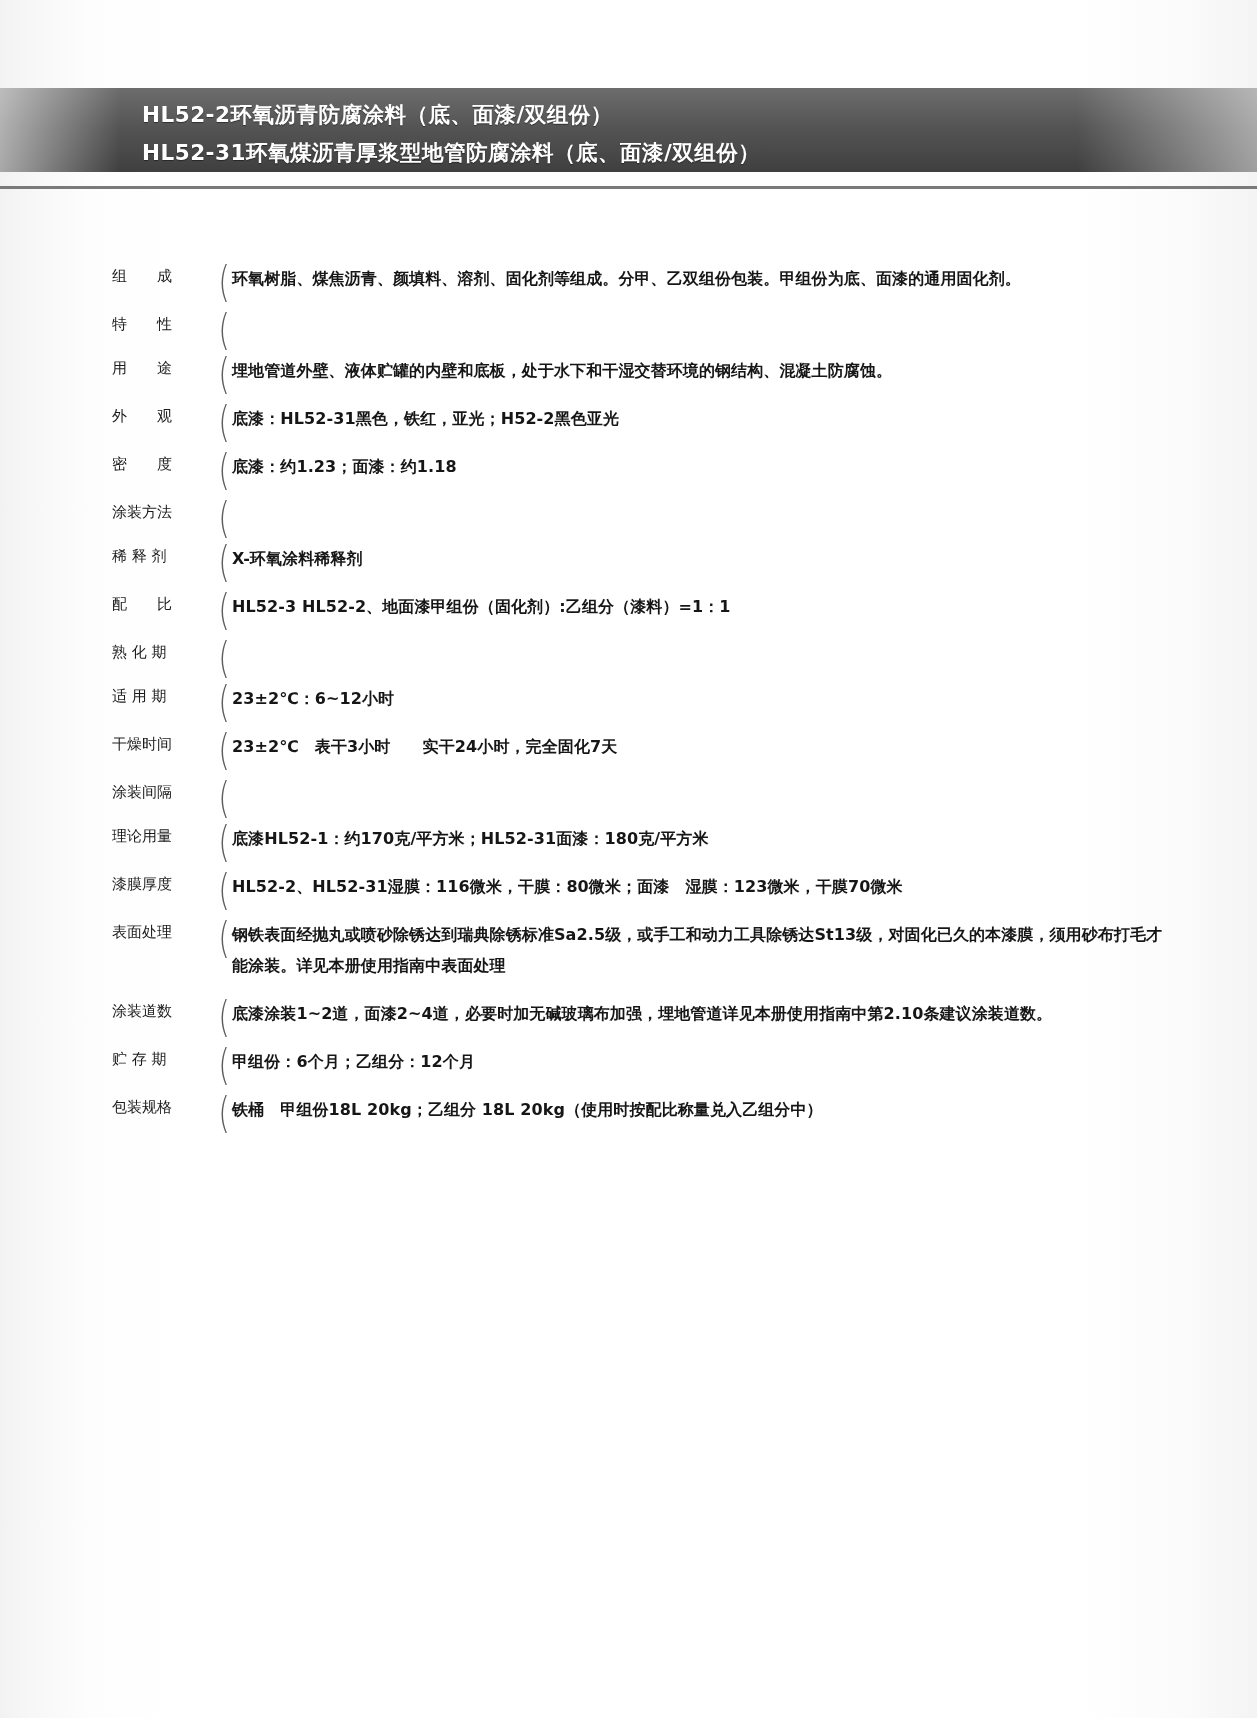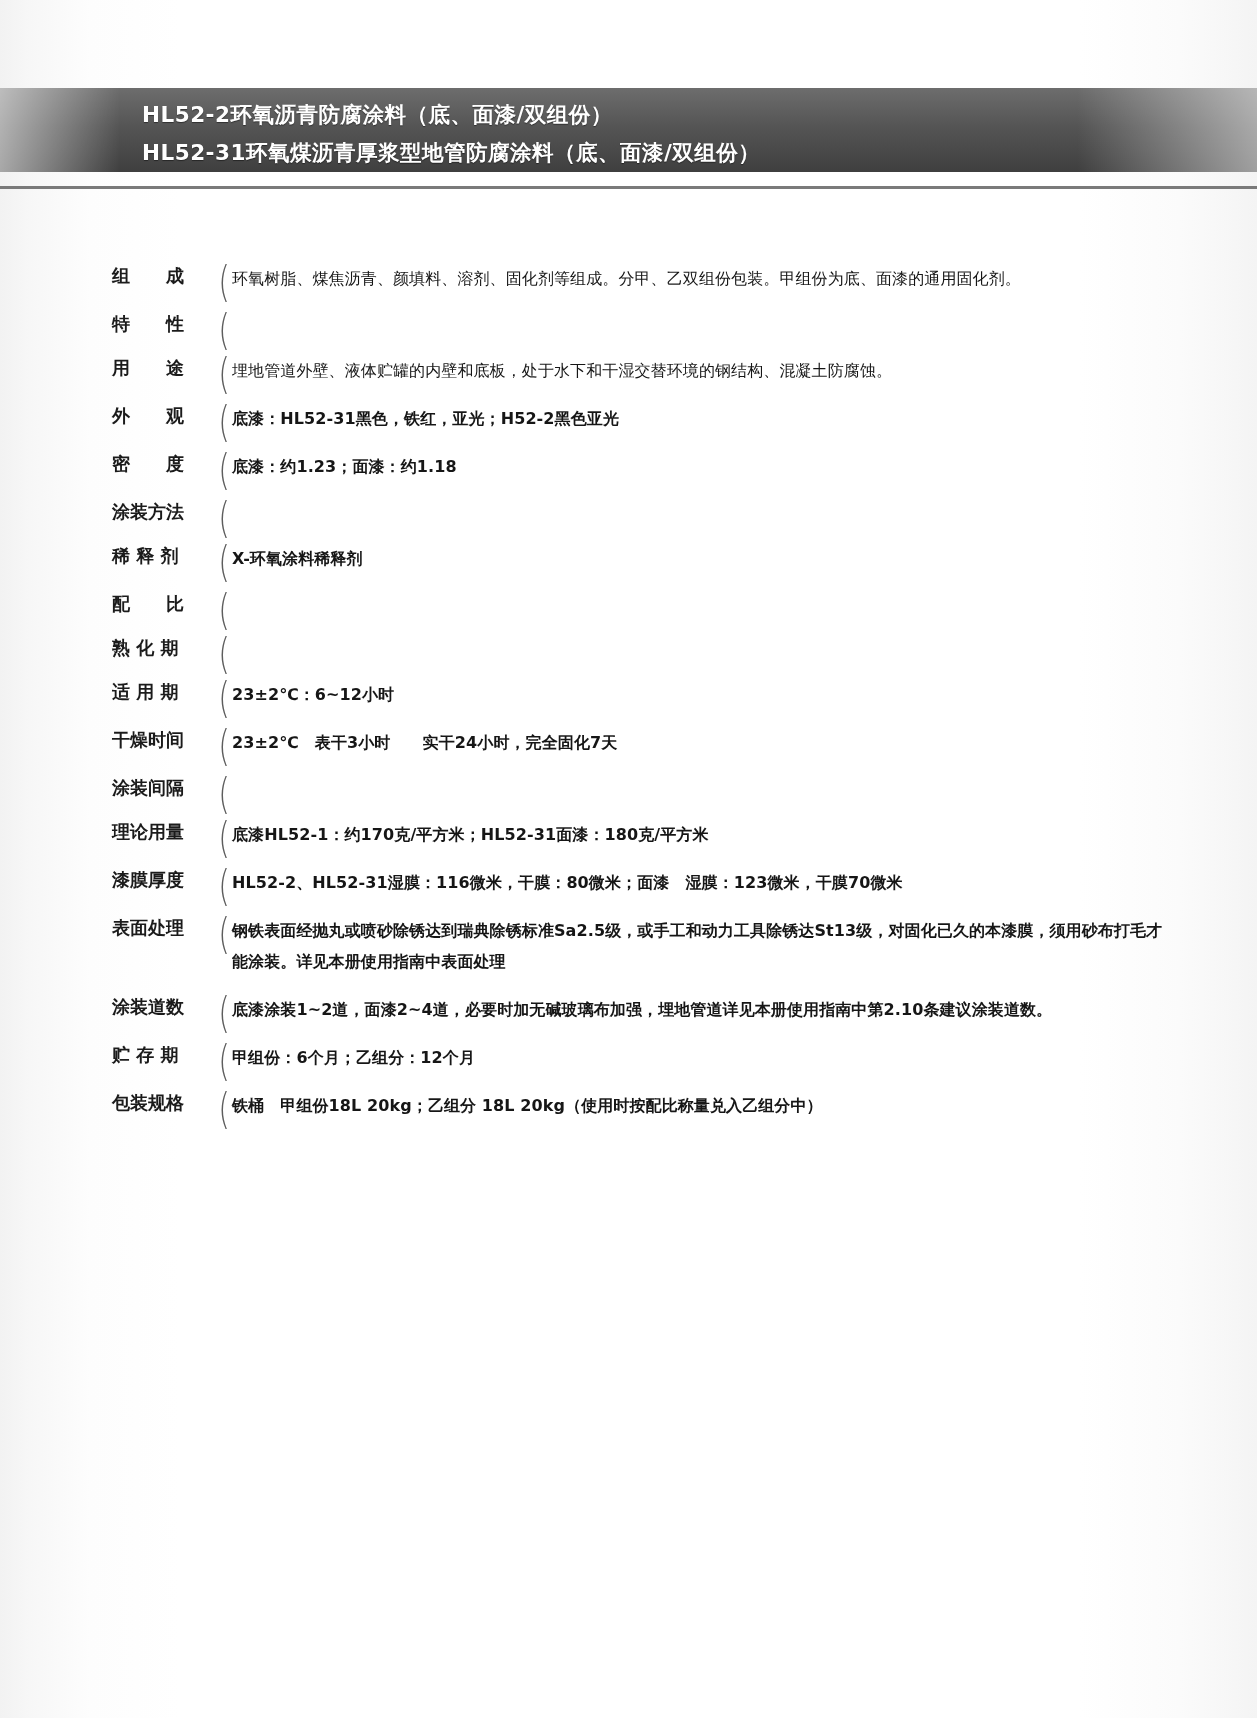--- a/index.html
+++ b/index.html
@@ -74,22 +74,22 @@
   .row {
     display: flex;
     align-items: flex-start;
     margin-bottom: 16px;
     padding-left: 112px;
     padding-right: 90px;
   }
   .label {
     flex: 0 0 auto;
     width: 104px;
-    font-size: 18px;
-    font-weight: bold;
+    font-size: 15px;
+    font-weight: normal;
     color: #1b1b1b;
     line-height: 28px;
     letter-spacing: 0px;
     white-space: nowrap;
   }
   .brace {
     flex: 0 0 auto;
     width: 16px;
     color: #5d5d5d;
     font-size: 30px;
@@ -98,21 +98,21 @@
     transform: scaleY(1.45);
     transform-origin: top center;
     text-align: center;
     padding-top: 1px;
   }
   .value {
     flex: 1 1 auto;
     font-size: 16px;
     color: #161616;
     line-height: 31px;
-    font-weight: normal;
+    font-weight: bold;
     letter-spacing: 0.1px;
     padding-top: 1px;
   }
   .value.normal { font-weight: bold; }
 </style>
 </head>
 <body>
 
 <div class="page">
   <div class="page-tint"></div>
@@ -158,20 +158,21 @@
         <div class="brace">(</div>
       </div>
       <div class="row">
         <div class="label">稀 释 剂</div>
         <div class="brace">(</div>
         <div class="value normal">X-环氧涂料稀释剂</div>
       </div>
       <div class="row">
         <div class="label">配　　比</div>
         <div class="brace">(</div>
+        <div class="value normal">HL52-3 HL52-2、地面漆甲组份（固化剂）:乙组分（漆料）=1：1</div>
       </div>
       <div class="row">
         <div class="label">熟 化 期</div>
         <div class="brace">(</div>
       </div>
       <div class="row">
         <div class="label">适 用 期</div>
         <div class="brace">(</div>
         <div class="value normal">23±2℃：6~12小时</div>
       </div>

